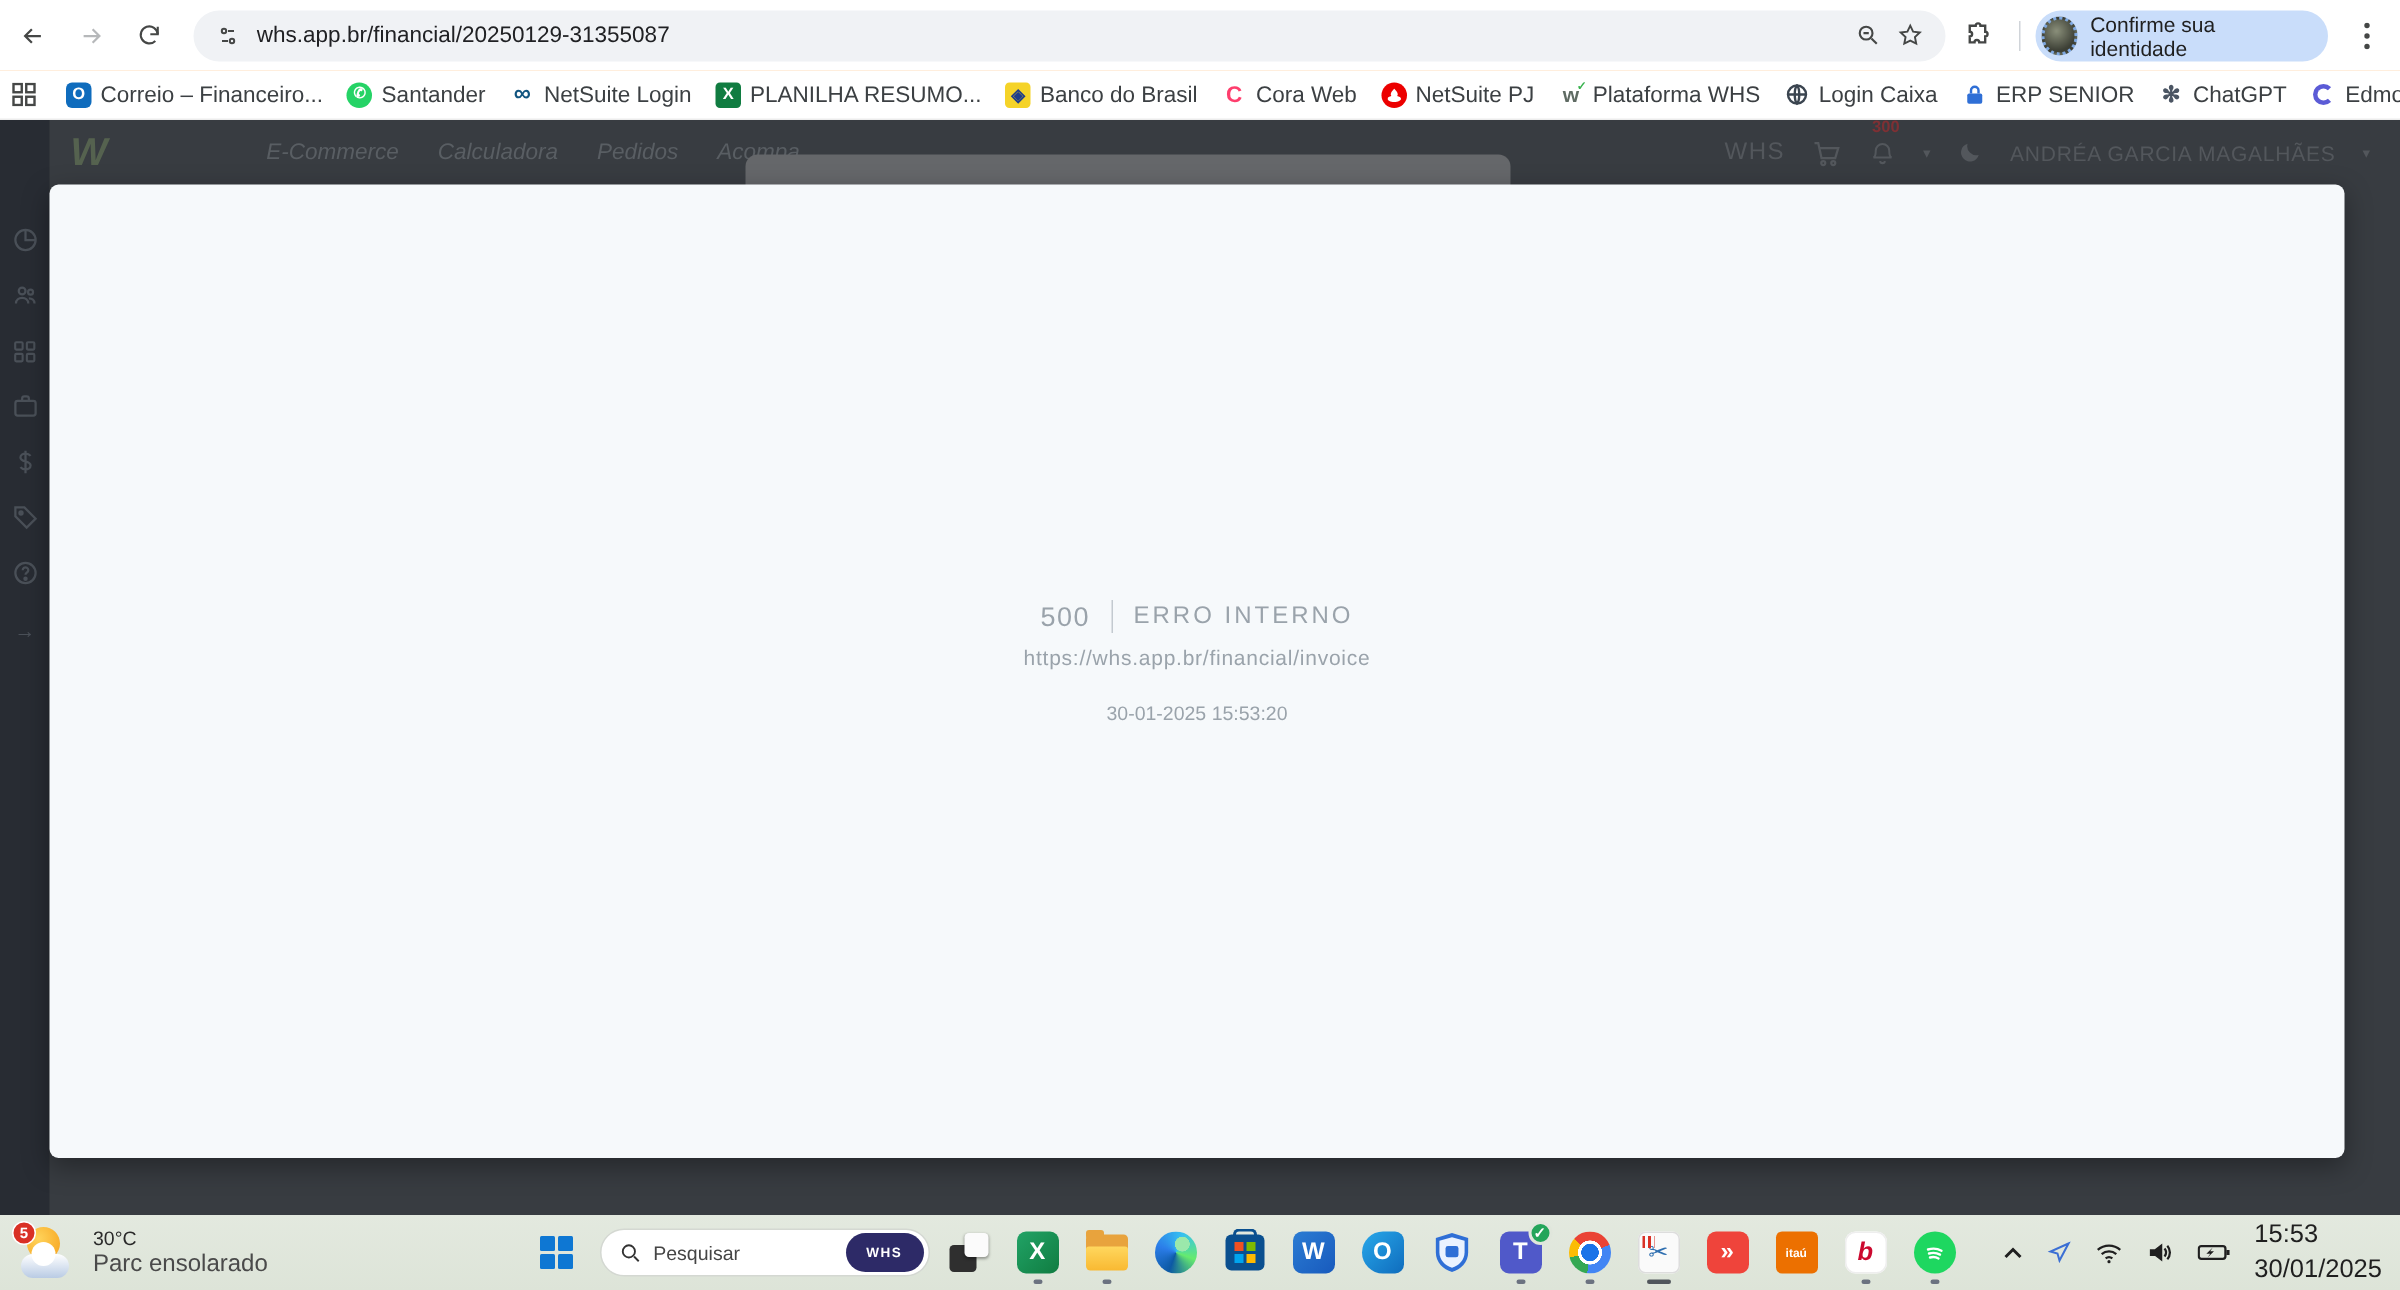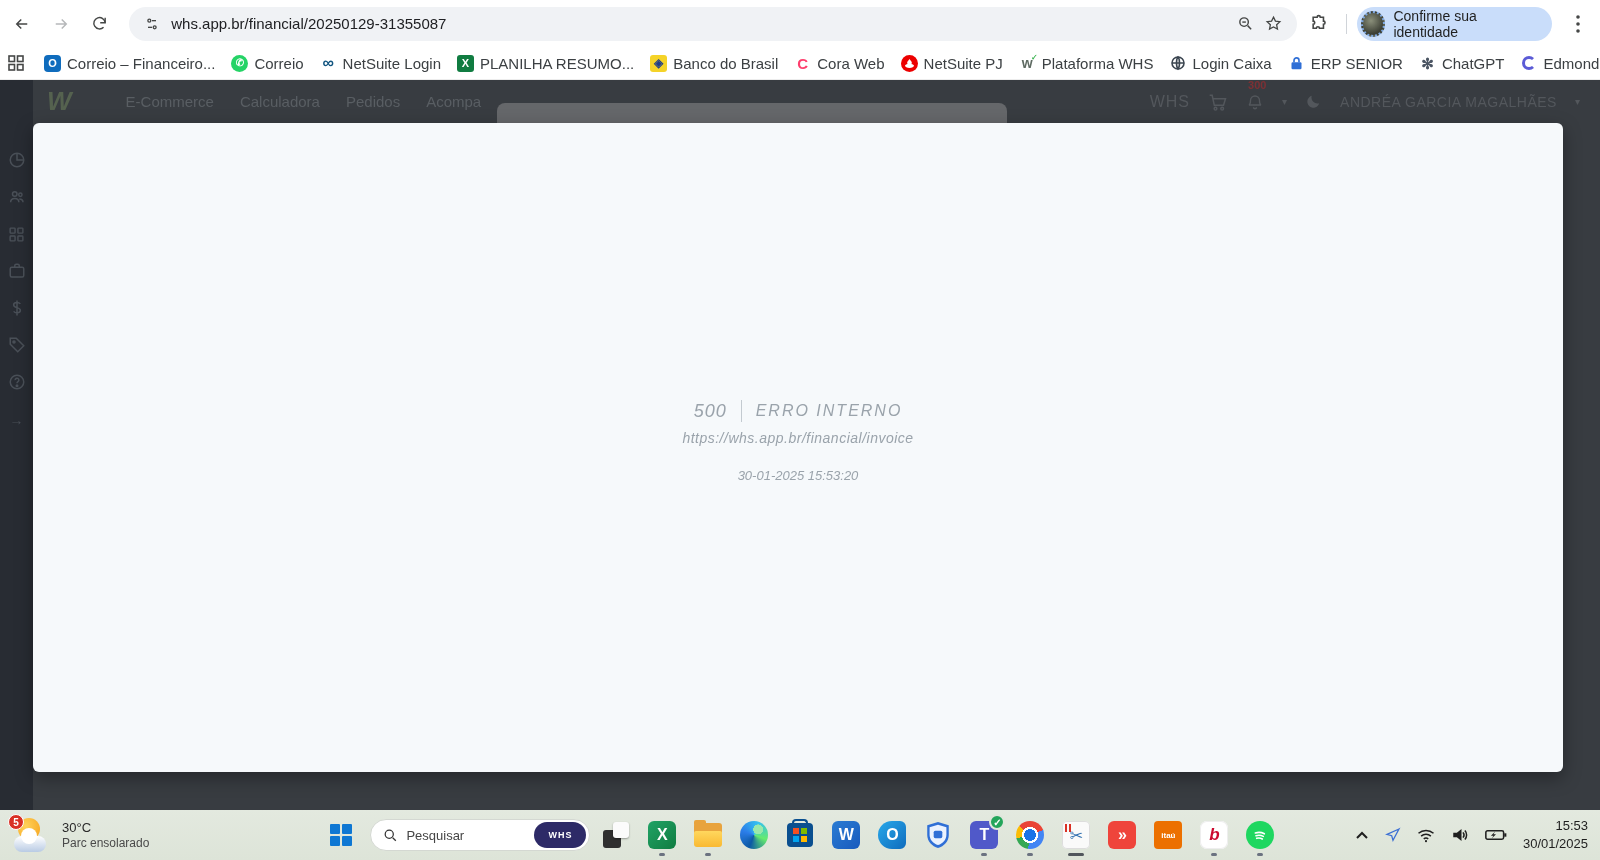--- a/index.html
+++ b/index.html
@@ -48,50 +48,50 @@
   .bb-overflow { margin-left:auto; margin-right:14px; color:#5f6368; font-size:15px; cursor:pointer; }
 
   
   .page { position:absolute; top:80px; left:0; width:1600px; height:730px; background:#383c41; }
   .side-rail { position:absolute; top:0; left:0; width:33px; height:730px; background:#282c33; display:flex; flex-direction:column; align-items:center; }
   .rail-icon { width:20px; height:20px; margin-top:17px; color:#4a5058; display:flex; align-items:center; justify-content:center; cursor:pointer; }
   .rail-icon:first-child { margin-top:70px; }
   .rail-arrow { margin-top:20px; color:#4a5058; font-size:14px; cursor:pointer; }
   .app-header { position:absolute; top:0; left:33px; right:0; height:43px; display:flex; align-items:center; }
   .app-logo { font-size:26px; font-weight:bold; color:#55624f; margin-left:14px; font-style:italic; letter-spacing:-2px; }
-  .app-nav { display:flex; gap:26px; margin-left:56px; }
+  .app-nav { display:flex; gap:26px; margin-left:108px;font-style:italic; }
   .app-nav span { font-size:15px; color:#595e63; cursor:pointer; white-space:nowrap; }
   .app-search { position:absolute; left:497px; top:23px; width:510px; height:38px; background:#65676a; border-radius:8px; }
   .hdr-right { position:absolute; right:20px; top:0; height:43px; display:flex; align-items:center; gap:18px; }
   .hdr-brand { font-size:16px; color:#53575c; letter-spacing:1px; }
   .hdr-ico { color:#53575c; display:flex; align-items:center; cursor:pointer; position:relative; }
   .badge-300 { position:absolute; top:-14px; left:2px; font-size:11px; font-weight:bold; color:#7e3034; }
   .hdr-user { font-size:14px; color:#53575c; letter-spacing:.5px; cursor:pointer; }
   .hdr-caret { color:#53575c; font-size:10px; }
 
   
-  .modal { position:absolute; top:43px; left:0; width:1530px; height:649px; background:#f6f9fb; border-radius:6px; box-shadow:0 6px 18px rgba(0,0,0,.35);font-style:italic; }
+  .modal { position:absolute; top:43px; left:0; width:1530px; height:649px; background:#f6f9fb; border-radius:6px; box-shadow:0 6px 18px rgba(0,0,0,.35); }
   .err-wrap { position:absolute; top:277px; left:0; width:100%; display:flex; flex-direction:column; align-items:center; color:#9aa3ab; }
   .err-row { display:flex; align-items:center; gap:14px; }
   .err-code { font-size:18px; letter-spacing:1px; }
   .err-sep { width:1px; height:22px; background:#c3cad0; }
   .err-title { font-size:16px; letter-spacing:2px; }
   .err-url { font-size:14px; margin-top:8px; letter-spacing:.5px; }
   .err-time { font-size:13px; margin-top:22px; }
 
   
   .taskbar { position:absolute; top:810px; left:0; width:1600px; height:50px; background:linear-gradient(#e3e9df,#dde4d8); display:flex; align-items:center; }
   .weather { display:flex; align-items:center; gap:10px; margin-left:12px; cursor:pointer; }
   .wx-icon { position:relative; width:40px; height:34px; }
   .wx-sun { position:absolute; top:0; left:6px; width:22px; height:22px; border-radius:50%; background:radial-gradient(circle at 35% 35%, #ffd35a, #f6a01a); }
   .wx-cloud { position:absolute; bottom:0; left:2px; width:32px; height:16px; border-radius:10px; background:linear-gradient(#ffffff,#b9cbe4); }
   .wx-cloud:before { content:""; position:absolute; top:-8px; left:7px; width:16px; height:16px; border-radius:50%; background:#fff; }
   .wx-badge { position:absolute; top:-4px; left:-4px; width:16px; height:16px; border-radius:50%; background:#d93025; color:#fff; font-size:10px; font-weight:bold; display:flex; align-items:center; justify-content:center; border:1px solid #fff; }
   .wx-text .t { font-size:13px; color:#2a2a2a; }
-  .wx-text .d { font-size:12px; color:#4a4a4a; margin-top:1px; }
+  .wx-text .d { font-size:16px; color:#4a4a4a; margin-top:1px; }
   .start { margin-left:175px; width:34px; height:34px; display:flex; align-items:center; justify-content:center; cursor:pointer; }
   .win-logo { display:grid; grid-template-columns:10px 10px; grid-template-rows:10px 10px; gap:2px; }
   .win-logo i { background:#0e77d3; border-radius:1px; }
   .tb-search { margin-left:12px; width:220px; height:32px; background:#fff; border:1px solid #d4d8d2; border-radius:16px; display:flex; align-items:center; padding:0 3px 0 12px; cursor:text; }
   .tb-search .mag { color:#333; margin-right:8px; display:flex; }
   .tb-search .ph { font-size:13px; color:#454545; flex:1; }
   .whs-pill { height:26px; padding:0 14px; border-radius:13px; background:#2d2a67; color:#fff; font-size:9px; font-weight:bold; letter-spacing:1px; display:flex; align-items:center; cursor:pointer; }
   .tb-apps { display:flex; align-items:center; gap:14px; margin-left:10px; }
   .tb-app { position:relative; width:32px; height:32px; display:flex; align-items:center; justify-content:center; cursor:pointer; }
   .tb-app .ind { position:absolute; bottom:-5px; left:50%; transform:translateX(-50%); width:6px; height:3px; border-radius:2px; background:#6b7280; }
@@ -116,21 +116,21 @@
   .i-teams .chk { position:absolute; top:-7px; right:-7px; width:16px; height:16px; border-radius:50%; background:#23a55a; color:#fff; font-size:10px; display:flex; align-items:center; justify-content:center; border:2px solid #e0e6dc; }
   .i-chrome { width:28px; height:28px; border-radius:50%; background:radial-gradient(circle,#1a73e8 0 29%,#fff 30% 40%,transparent 41%), conic-gradient(from -50deg,#ea4335 0 33%,#4285f4 0 66%,#34a853 0 85%,#fbbc05 0 100%); }
   .i-snip { width:28px; height:28px; background:#fafafa; border-radius:5px; display:flex; align-items:center; justify-content:center; color:#2f6fb0; font-size:16px; box-shadow:inset 0 0 0 1px #ddd; position:relative; }
   .i-snip:before { content:""; position:absolute; top:3px; left:3px; width:8px; height:8px; background:repeating-linear-gradient(90deg,#d93025 0 2px,transparent 2px 4px); }
   .i-anydesk { background:#ef443b; }
   .i-itau { background:#ec7000; font-size:8px; letter-spacing:0; border-radius:4px; }
   .i-bradesco { background:#fff; color:#cc092f; box-shadow:inset 0 0 0 1px #eee; font-size:17px; font-style:italic; border-radius:7px; }
   .i-spotify { width:28px; height:28px; border-radius:50%; background:#1ed760; display:flex; align-items:center; justify-content:center; }
   .tray { margin-left:auto; display:flex; align-items:center; gap:16px; margin-right:12px; }
   .tray-ico { display:flex; align-items:center; justify-content:center; color:#1f1f1f; cursor:pointer; }
-  .clock { text-align:right; font-size:13px; color:#1f1f1f; line-height:1.35; cursor:pointer; }
+  .clock { text-align:left; font-size:17px; color:#1f1f1f; line-height:1.35; cursor:pointer; }
 
   svg { display:block; }
 </style>
 </head>
 <body>
 
 <div class="screen">
 
   <div class="win-edge"></div>
   <div class="toolbar">
@@ -202,21 +202,21 @@
         </svg>
     </span>
     <span class="bb-divider"></span>
 
     <div class="bookmark">
       <span class="fav fav-outlook">O</span>
       <span class="bm-label">Correio – Financeiro...</span>
     </div>
     <div class="bookmark">
       <span class="fav fav-wa">✆</span>
-      <span class="bm-label">Correio</span>
+      <span class="bm-label">Santander</span>
     </div>
     <div class="bookmark">
       <span class="fav fav-ns">∞</span>
       <span class="bm-label">NetSuite Login</span>
     </div>
     <div class="bookmark">
       <span class="fav fav-xl">X</span>
       <span class="bm-label">PLANILHA RESUMO...</span>
     </div>
     <div class="bookmark">

